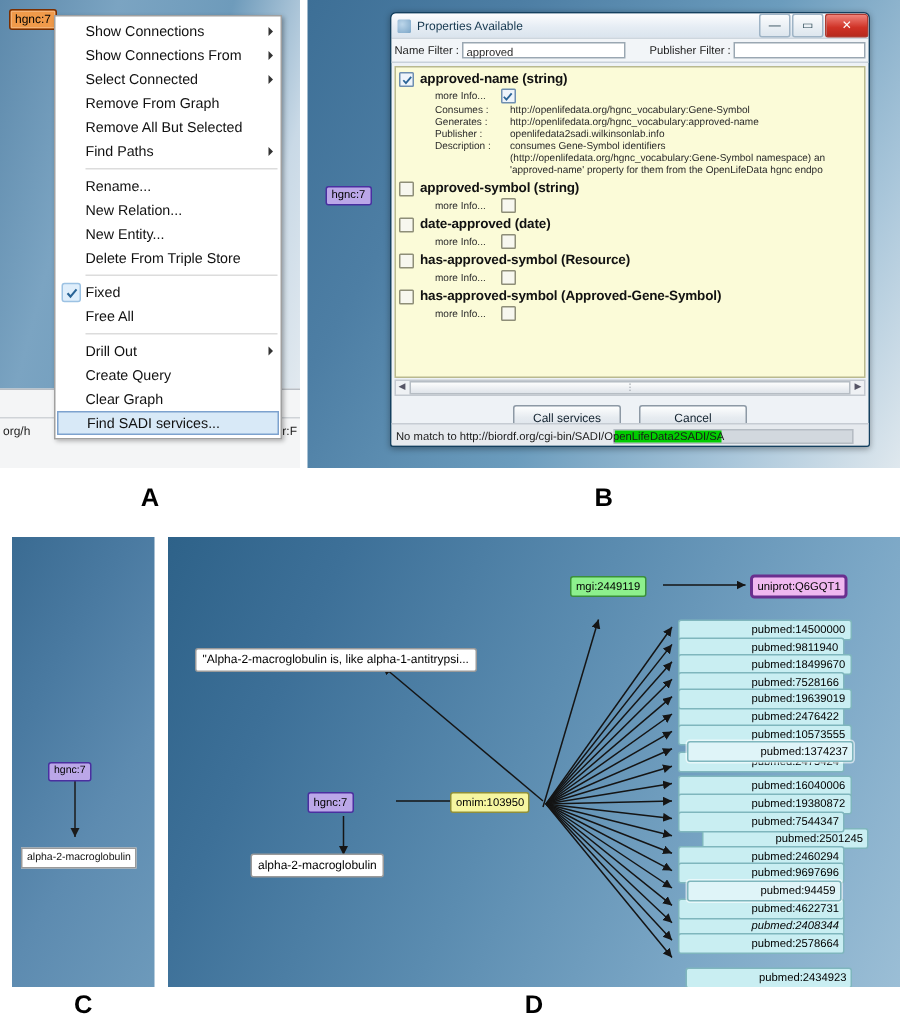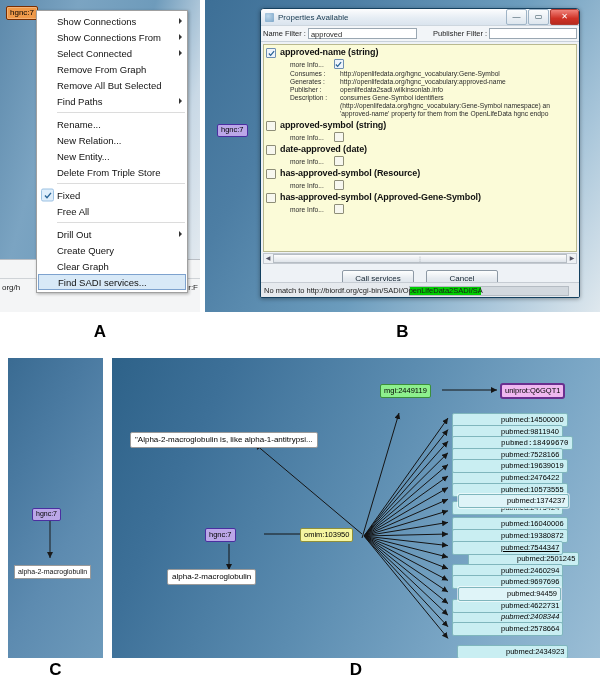--- a/index.html
+++ b/index.html
@@ -540,30 +540,30 @@
     <div class="dnode mgi" style="left:268px; top:26px;">mgi:2449119</div>
     <div class="dnode uniprot" style="left:388px; top:25px;">uniprot:Q6GQT1</div>
     <div class="dnode plain" style="left:18px; top:74px; padding:2px 4px; font-size:8px;">"Alpha-2-macroglobulin is, like alpha-1-antitrypsi...</div>
     <div class="dnode hgnc" style="left:93px; top:170px;">hgnc:7</div>
     <div class="dnode omim" style="left:188px; top:170px;">omim:103950</div>
     <div class="dnode plain" style="left:55px; top:211px; padding:2px 4px; font-size:8px;">alpha-2-macroglobulin</div>
 
     <div id="pubmedstack">
         <div class="dnode pubmed" style="left: 340px; top: 55px; z-index: 2;">pubmed:14500000</div>
         <div class="dnode pubmed" style="left: 340px; top: 66.6px; z-index: 4;">pubmed:9811940</div>
-        <div class="dnode pubmed" style="left: 340px; top: 78.2px; z-index: 4; font-family: Liberation Mono, monospace;">pubmed:18499670</div>
+        <div class="dnode pubmed" style="left: 340px; top: 78.2px; z-index: 4;">pubmed:18499670</div>
         <div class="dnode pubmed" style="left: 340px; top: 89.8px; z-index: 4;">pubmed:7528166</div>
         <div class="dnode pubmed" style="left: 340px; top: 101.4px; z-index: 4;">pubmed:19639019</div>
         <div class="dnode pubmed" style="left: 340px; top: 113px; z-index: 2;">pubmed:2476422</div>
         <div class="dnode pubmed" style="left: 340px; top: 124.6px; z-index: 2;">pubmed:10573555</div>
         <div class="dnode pubmed hi" style="left: 346px; top: 136.2px; z-index: 9;">pubmed:1374237</div>
         <div class="dnode pubmed" style="left: 340px; top: 143px; z-index: 2;">pubmed:2475424</div>
         <div class="dnode pubmed" style="left: 340px; top: 159.4px; z-index: 2;">pubmed:16040006</div>
         <div class="dnode pubmed" style="left: 340px; top: 171px; z-index: 4;">pubmed:19380872</div>
-        <div class="dnode pubmed" style="left: 340px; top: 182.6px; z-index: 4; text-decoration: underline;">pubmed:7544347</div>
+        <div class="dnode pubmed" style="left: 340px; top: 182.6px; z-index: 4;">pubmed:7544347</div>
         <div class="dnode pubmed" style="left: 356px; top: 194.2px; z-index: 2;">pubmed:2501245</div>
         <div class="dnode pubmed" style="left: 340px; top: 205.8px; z-index: 2;">pubmed:2460294</div>
         <div class="dnode pubmed" style="left: 340px; top: 217.4px; z-index: 2;">pubmed:9697696</div>
         <div class="dnode pubmed hi" style="left: 346px; top: 229px; z-index: 9;">pubmed:94459</div>
         <div class="dnode pubmed" style="left: 340px; top: 240.6px; z-index: 4;">pubmed:4622731</div>
         <div class="dnode pubmed" style="left: 340px; top: 252.2px; z-index: 2; font-style: italic;">pubmed:2408344</div>
         <div class="dnode pubmed" style="left: 340px; top: 263.8px; z-index: 4;">pubmed:2578664</div>
         <div class="dnode pubmed" style="left: 345px; top: 275.4px; z-index: 2; margin-top: 12px;">pubmed:2434923</div>
       </div>
   </div>

